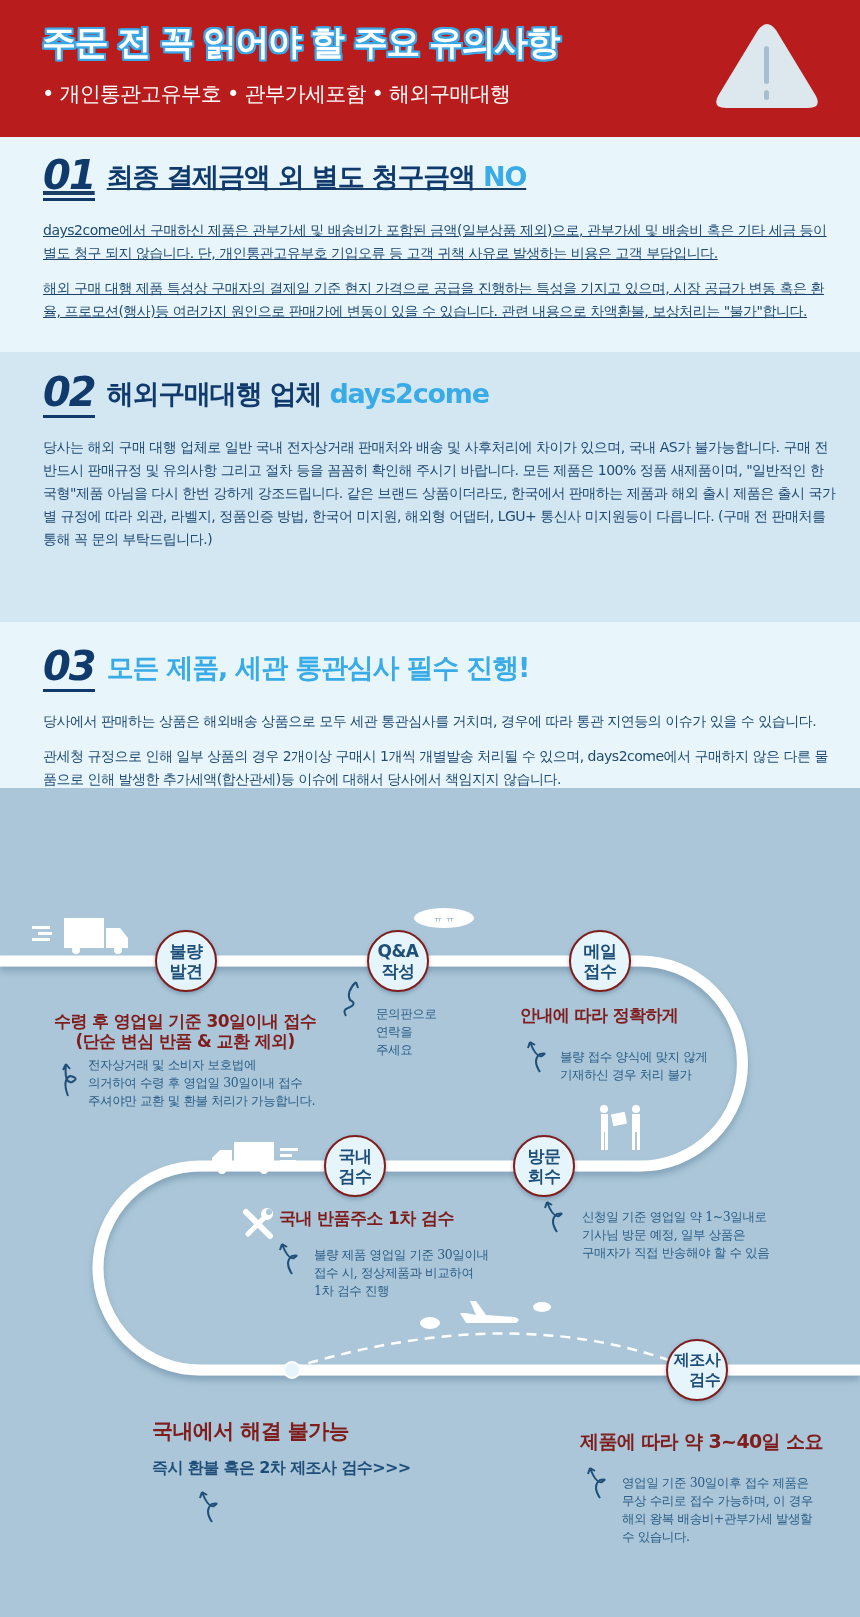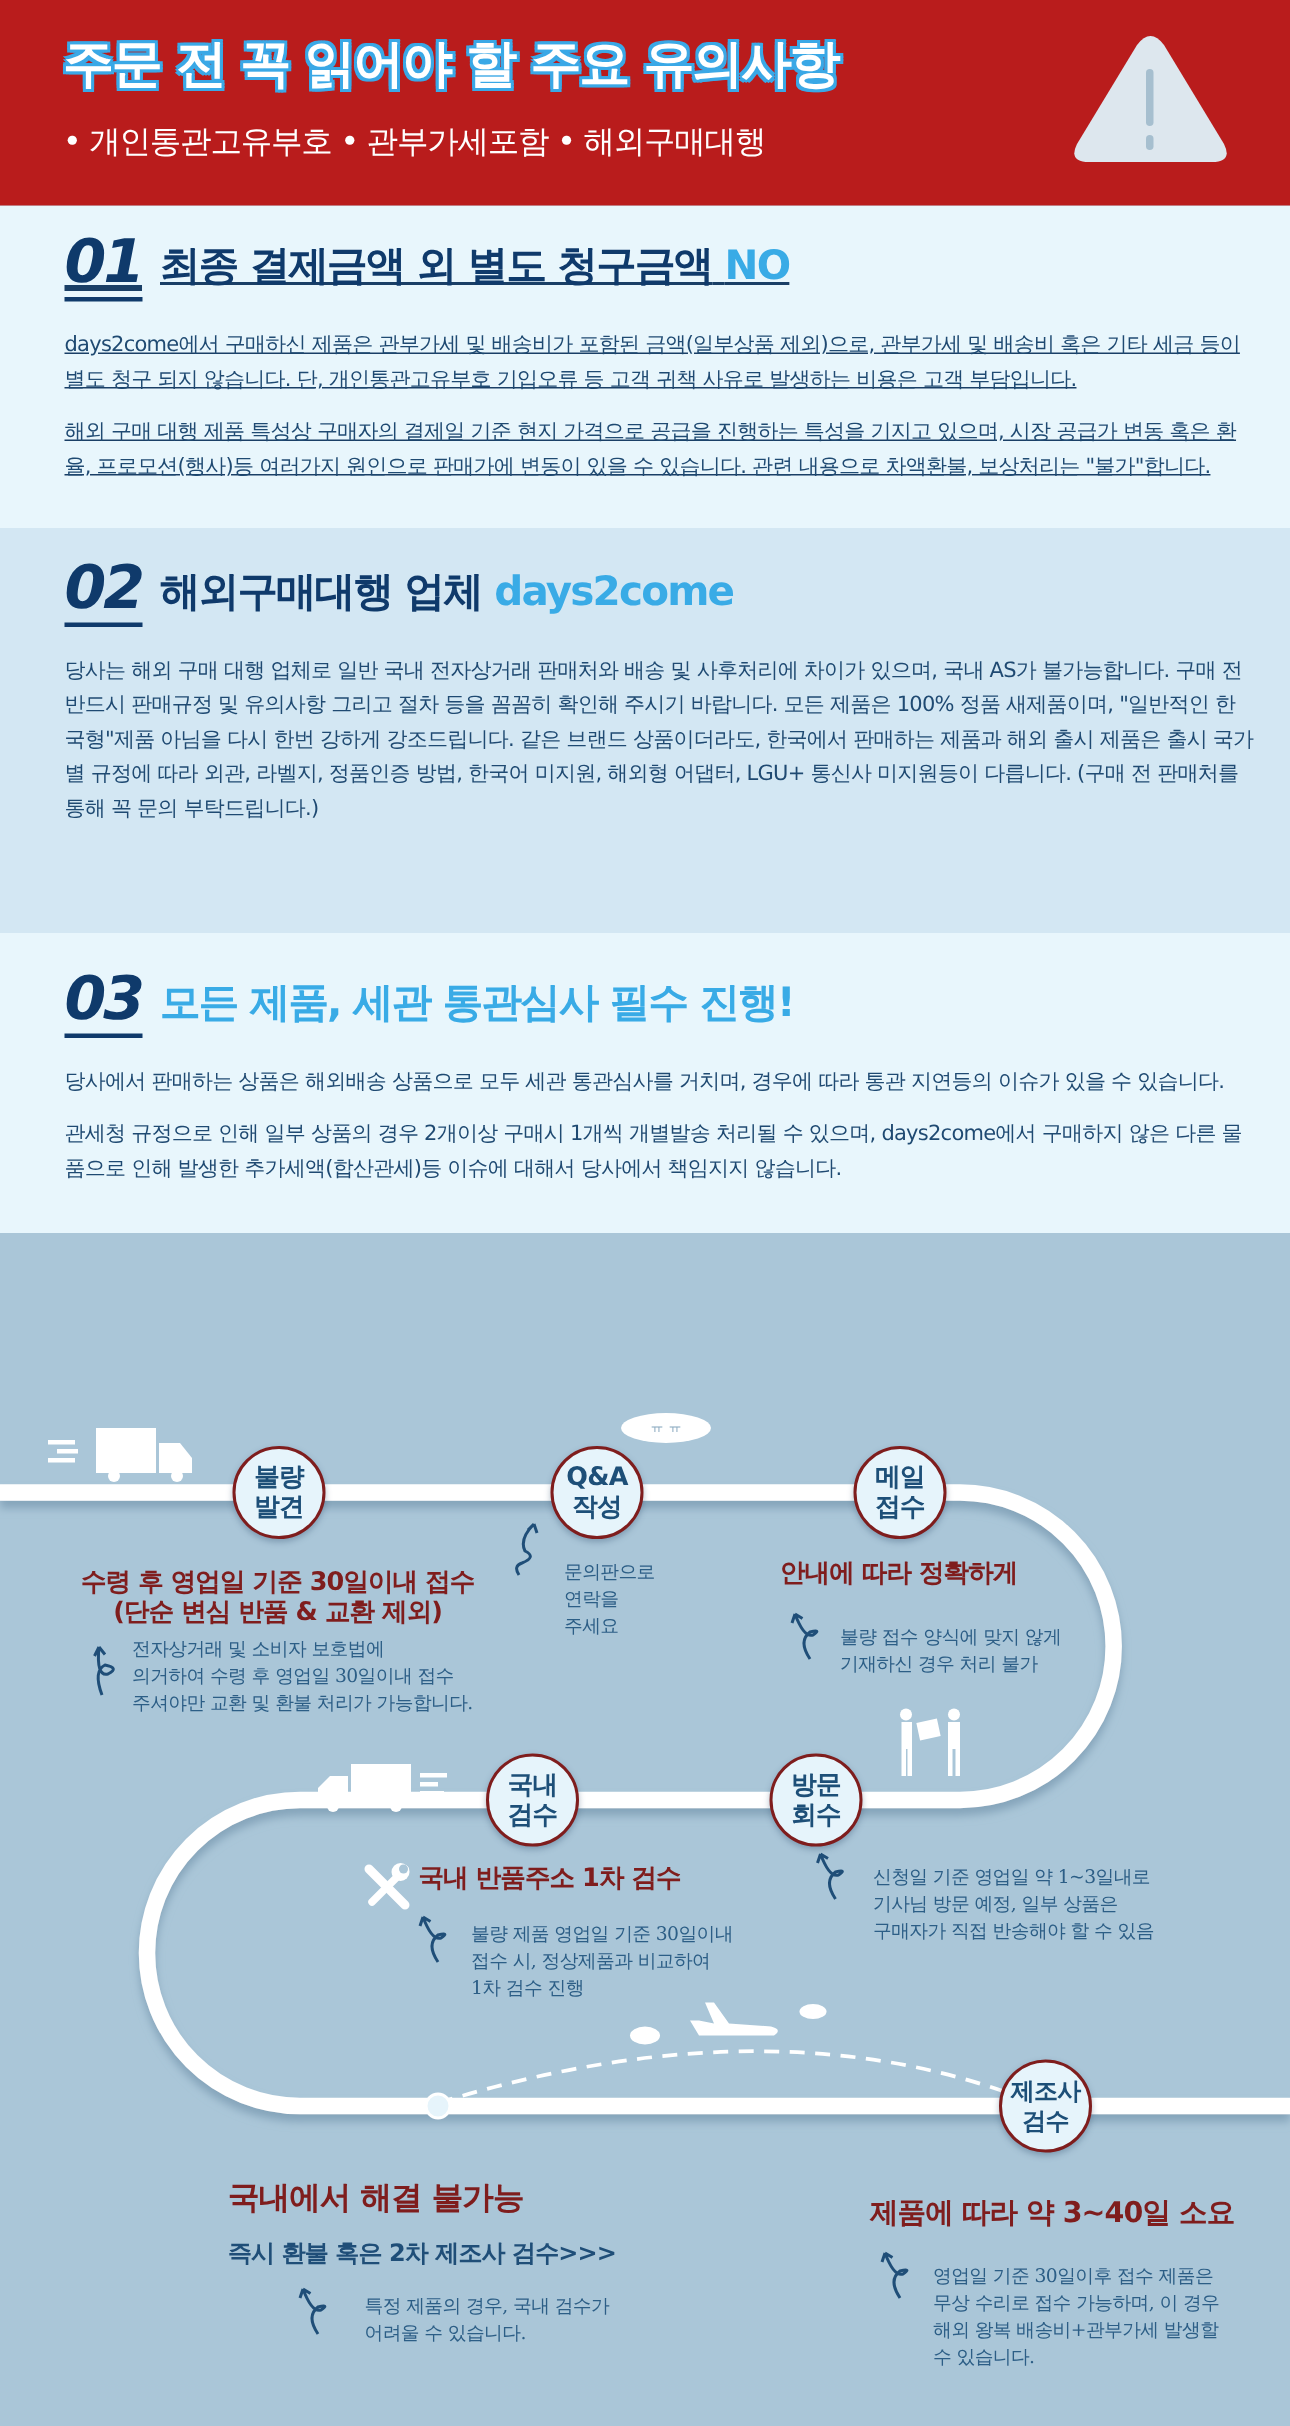--- a/index.html
+++ b/index.html
@@ -6,37 +6,37 @@
   body { width: 860px; height: 1617px; font-family: "DejaVu Sans", "Liberation Sans", sans-serif; background: #aac6d8; overflow: hidden; }
   .header { position: relative; height: 137px; background: #b91c1c; padding: 20px 0 0 42px; }
   .header .title { font-size: 34px; font-weight: bold; color: #ffffff; letter-spacing: -1.5px;
     text-shadow: -2px -2px 0 #3aa8e6, 2px -2px 0 #3aa8e6, -2px 2px 0 #3aa8e6, 2px 2px 0 #3aa8e6, 0 2px 0 #3aa8e6, 0 -2px 0 #3aa8e6, 2px 0 0 #3aa8e6, -2px 0 0 #3aa8e6; }
   .header .tags { margin-top: 14px; font-size: 21px; color: #ffffff; letter-spacing: -0.8px; }
   .header .warn { position: absolute; right: 40px; top: 22px; width: 106px; height: 88px; }
 
   .section { padding: 0 24px 0 43px; color: #1a3f66; }
   .sec1 { background: #e8f6fc; height: 215px; padding-top: 12px; text-decoration: underline; }
   .sec2 { background: #d3e7f3; height: 270px; padding-top: 14px; }
-  .sec3 { background: #e8f6fc; height: 200px; padding-top: 18px; }
+  .sec3 { background: #e8f6fc; height: 166px; padding-top: 18px; }
   .sec-head { display: flex; align-items: flex-end; height: 52px; }
   .sec-num { font-size: 40px; font-weight: bold; font-style: italic; color: #0f3a6b; letter-spacing: -2px; border-bottom: 3px solid #0f3a6b; line-height: 42px; padding-bottom: 2px; margin-right: 12px; }
   .sec-title { font-size: 27px; font-weight: bold; color: #0f3a6b; letter-spacing: -1.2px; padding-bottom: 6px; }
   .sec-title .accent { color: #39abe6; }
   .sec-title.blue { color: #39abe6; }
   .para { font-size: 14px; line-height: 23px; color: #1f4a72; letter-spacing: -0.5px; margin-top: 12px; }
   .sec1 .para:first-of-type, .sec2 .para:first-of-type, .sec3 .para:first-of-type { margin-top: 18px; }
 
   .refund { position: relative; height: 793px; background: #aac6d8; }
   .refund-head { position: absolute; left: 42px; top: 30px; display: flex; align-items: center; }
   .refund-title { font-size: 31px; font-weight: bold; color: #ffffff; letter-spacing: -1.5px;
     text-shadow: -2px -2px 0 #3aa8e6, 2px -2px 0 #3aa8e6, -2px 2px 0 #3aa8e6, 2px 2px 0 #3aa8e6, 0 2px 0 #3aa8e6, 0 -2px 0 #3aa8e6, 2px 0 0 #3aa8e6, -2px 0 0 #3aa8e6; }
   .refund-sub { font-size: 17px; color: #ffffff; margin-left: 26px; letter-spacing: -0.7px; }
   .road { position: absolute; left: 0; top: 0; }
   .node { position: absolute; width: 62px; height: 62px; border-radius: 50%; background: #e6f4fb; border: 2px solid #7f1d1d; box-shadow: 0 2px 4px rgba(60,90,120,0.4); display: flex; align-items: center; justify-content: center; text-align: center; font-size: 17px; font-weight: bold; color: #1d4f78; line-height: 20px; letter-spacing: -0.5px; white-space: pre-line; }
-  .node.small { font-size: 16px; }
+  .node.small { font-size: 16px; text-align: right; }
   .ann-title { position: absolute; font-size: 17px; font-weight: bold; color: #7f1d1d; letter-spacing: -0.6px; white-space: pre-line; line-height: 20px; }
   .ann-sub { position: absolute; font-size: 16px; font-weight: bold; color: #1f4e78; letter-spacing: -0.6px; }
   .ann-note { position: absolute; font-size: 12.5px; color: #2c5e86; line-height: 18px; letter-spacing: -0.4px; white-space: pre-line; font-family: "DejaVu Serif", serif; }
   .curl { position: absolute; }
   .deco { position: absolute; }
 </style>
 </head>
 <body>
 
 <div class="header">
@@ -193,15 +193,13 @@
   <div class="ann-note" style="left:622px;top:686px">영업일 기준 30일이후 접수 제품은
 무상 수리로 접수 가능하며, 이 경우
 해외 왕복 배송비+관부가세 발생할
  수 있습니다.</div>
 
   <div class="ann-title" style="left:152px;top:633px;font-size:21px">국내에서 해결 불가능</div>
   <div class="ann-sub" style="left:152px;top:670px">즉시 환불 혹은 2차 제조사 검수&gt;&gt;&gt;</div>
   <svg class="curl" style="left:198px;top:700px" width="24" height="40" viewBox="0 0 24 40">
       <path d="M4 4 L2 10 M4 4 L9 7 M4 4 Q10 20 16 18 Q22 14 14 16 Q6 22 14 34" fill="none" stroke="#1f4e78" stroke-width="2"></path>
     </svg>
-  <div class="ann-note" style="left:243px;top:706px">특정 제품의 경우, 국내 검수가
-어려울 수 있습니다.</div>
 </div>
 
 </body></html>

